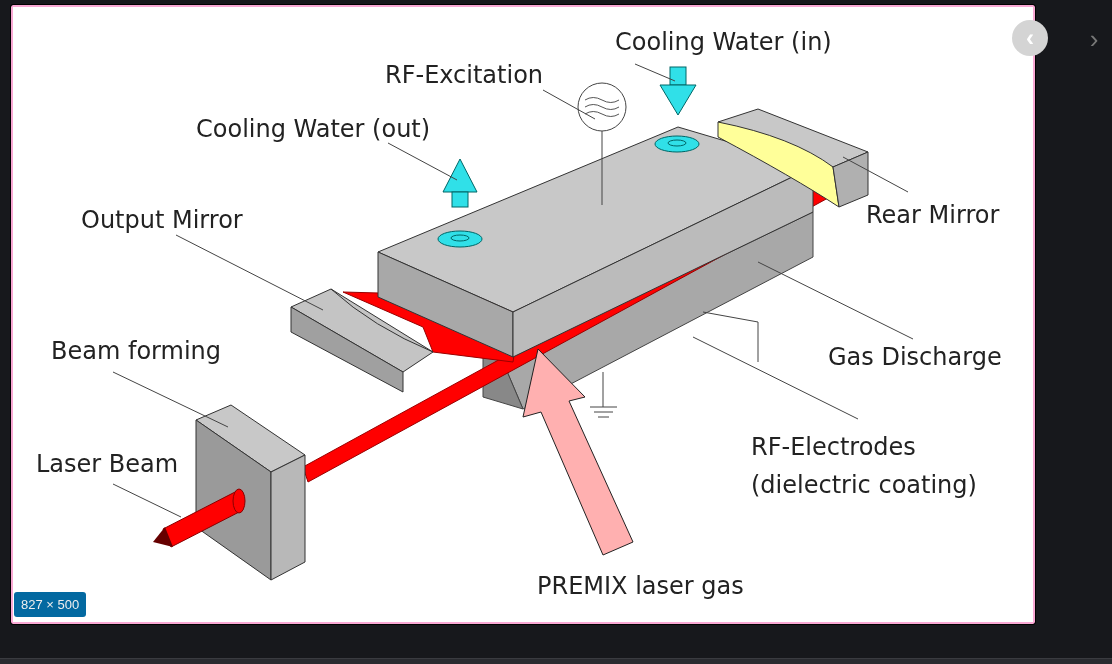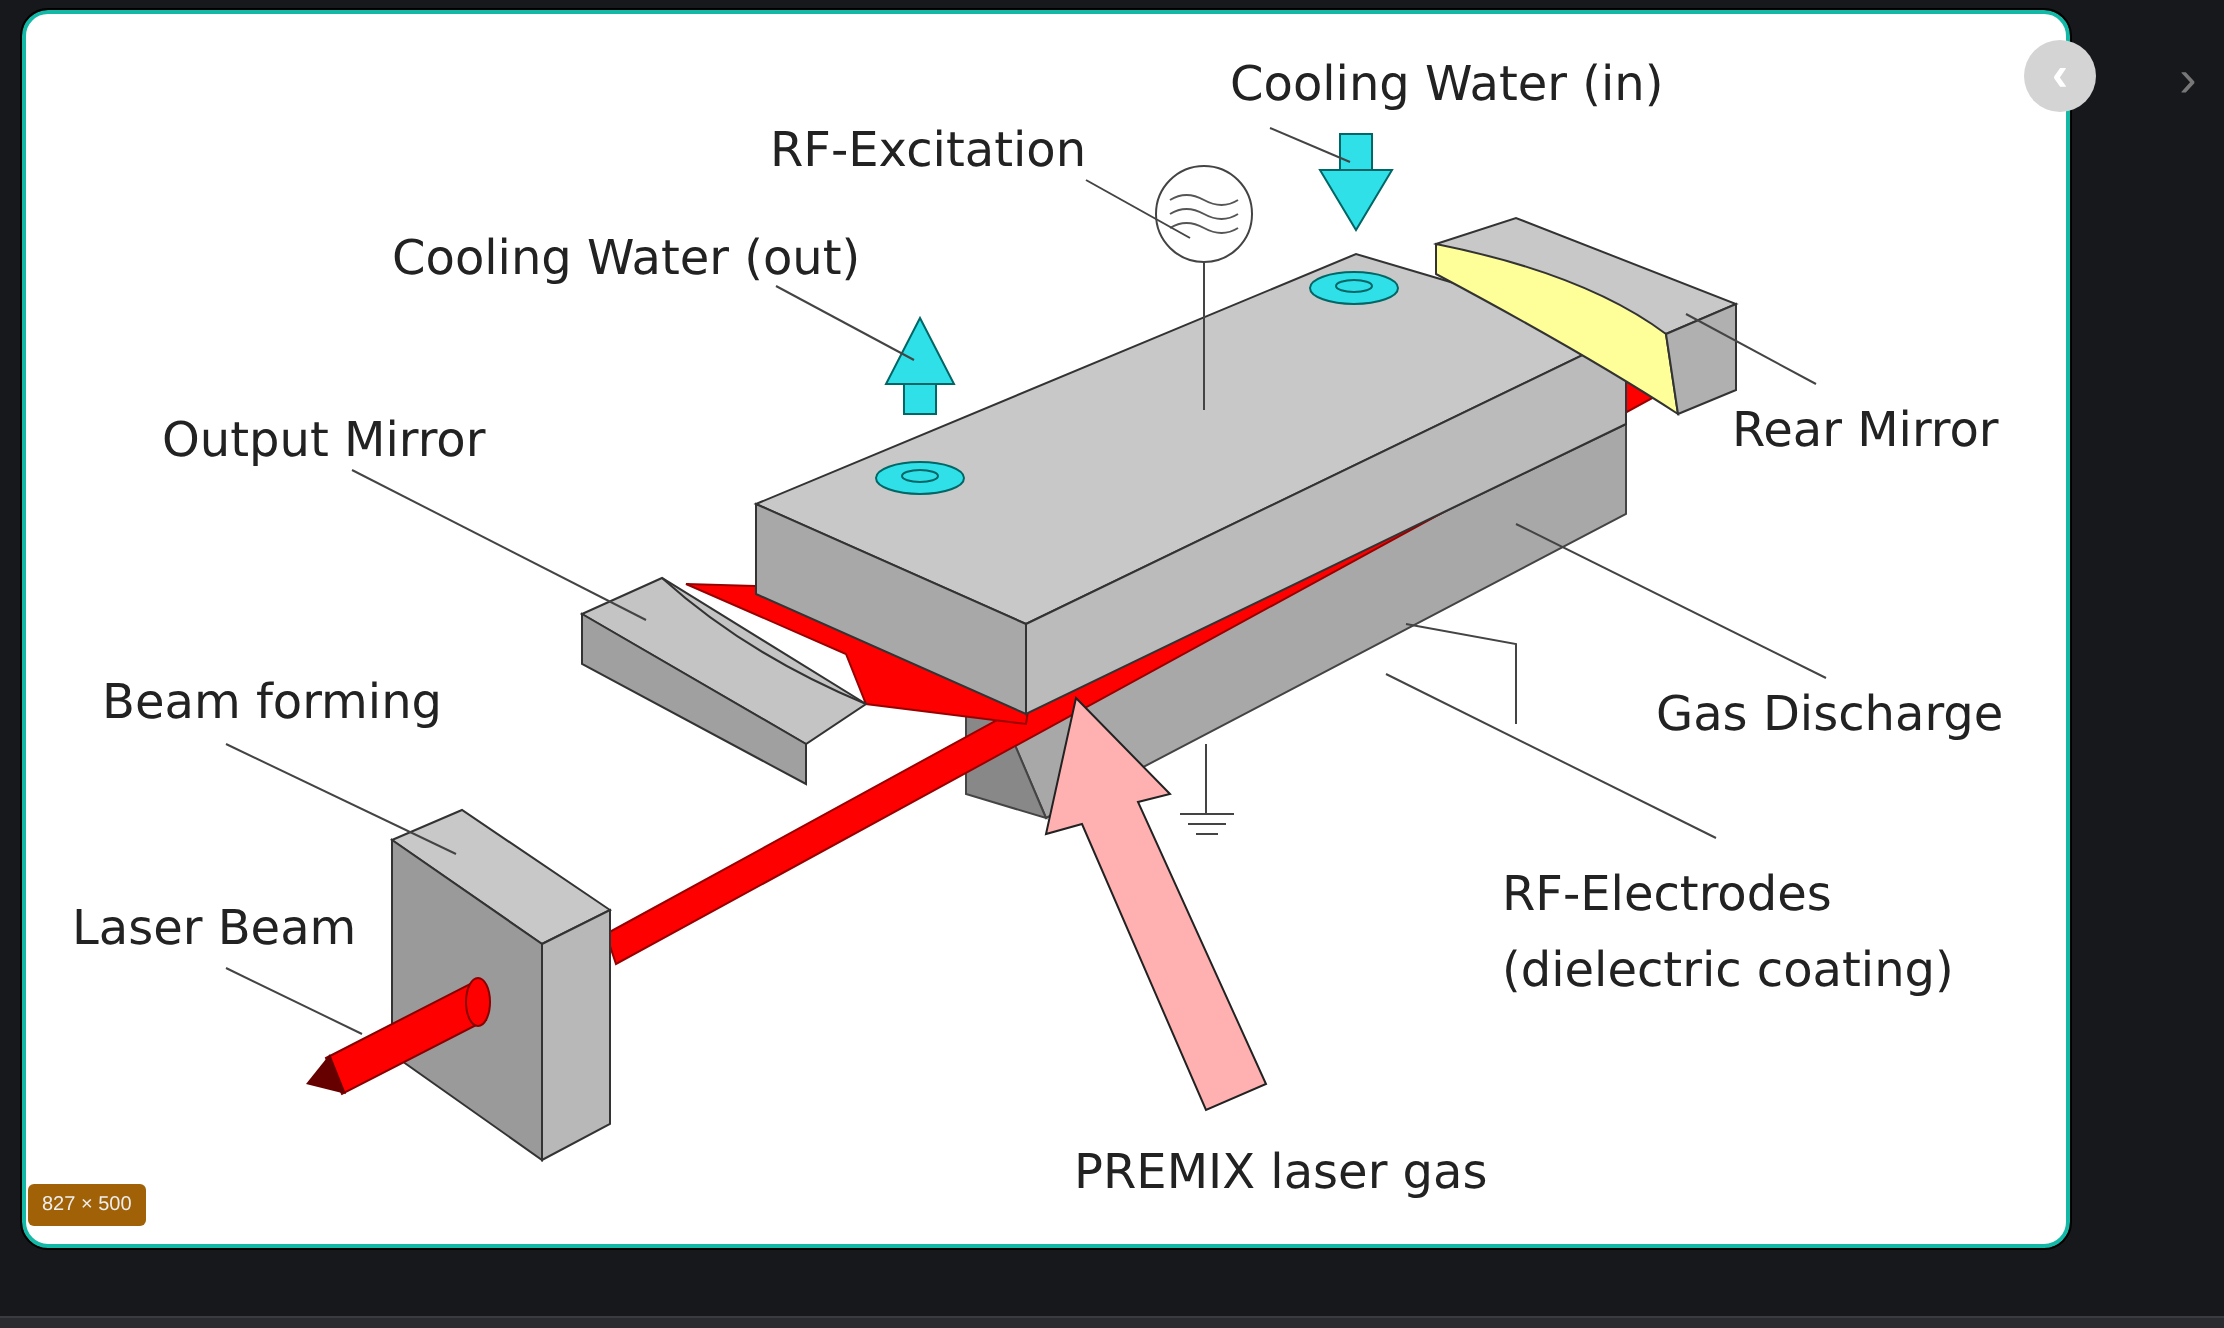--- a/index.html
+++ b/index.html
@@ -1,20 +1,20 @@
 <!DOCTYPE html>
 <html><head>
 <meta charset="utf-8">
 <style>
   html, body { margin:0; padding:0; }
   body { width:1112px; height:664px; background:#17181c; position:relative; overflow:hidden; font-family:"Liberation Sans", sans-serif; }
-  .frame { position:absolute; left:11px; top:5px; width:1024px; height:619px; background:#ffffff; border:2px solid #14b8a6; outline:1px solid #000; border-radius:13px; box-sizing:border-box; overflow:hidden; }
+  .frame { position:absolute; left:11px; top:5px; width:1024px; height:619px; background:#ffffff; border:2px solid #f9a8d4; outline:1px solid #000; border-radius:2px; box-sizing:border-box; overflow:hidden; }
   .frame svg { position:absolute; left:0; top:0; }
   .lbl { font-family:"DejaVu Sans", sans-serif; font-size:24px; fill:#222; }
-  .size-badge { position:absolute; left:14px; top:592px; background:#a16207; color:#eee; font-size:10px; padding:5px 7px; border-radius:3px; font-family:"Liberation Sans", sans-serif; }
+  .size-badge { position:absolute; left:14px; top:592px; background:#0369a1; color:#eee; font-size:13px; padding:5px 7px; border-radius:3px; font-family:"Liberation Sans", sans-serif; }
   .nav-prev { position:absolute; left:1012px; top:20px; width:36px; height:36px; border-radius:50%; background:#d4d4d4; color:#fff; display:flex; align-items:center; justify-content:center; font-size:24px; font-weight:bold; }
   .nav-next { position:absolute; left:1080px; top:22px; width:28px; height:34px; color:#777; display:flex; align-items:center; justify-content:center; font-size:26px; }
   .bottom-bar { position:absolute; left:0; top:658px; width:1112px; height:6px; background:#2a2b30; border-top:1px solid #3a3b40; }
 </style>
 </head>
 <body>
 
 <div class="frame">
   <svg width="1024" height="619" viewBox="0 0 1024 619">
 

